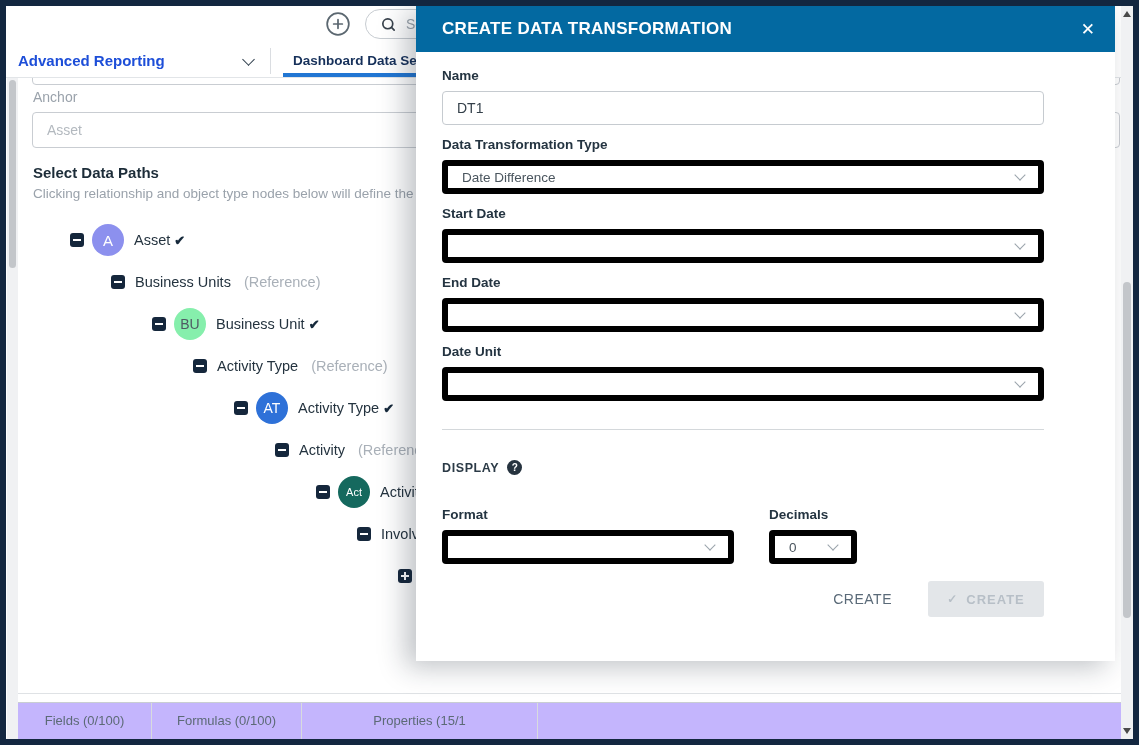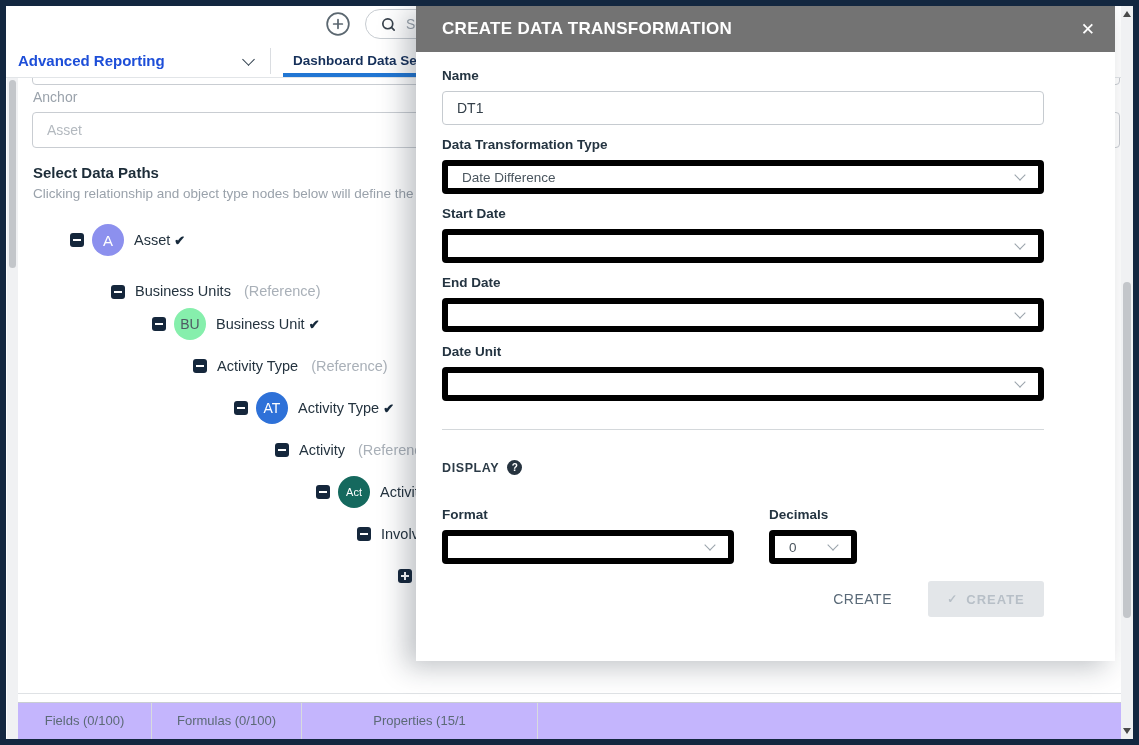--- a/index.html
+++ b/index.html
@@ -57,21 +57,21 @@
   .tree-suffix { margin-left:13px; font-size:14.5px; color:#a9b0b8; white-space:nowrap; }
   .tree-check { margin-left:4px; font-size:13px; font-weight:bold; color:#16293b; }
 
   
   .panel-bottom-line { position:absolute; left:12px; top:615px; width:1103px; height:1px; background:#dfe2e5; }
   .bottom-bar { position:absolute; left:12px; top:624px; width:1103px; height:37px; background:#c4b5fd; border-top:1px solid #c9ced2; display:flex; }
   .bottom-tab { height:100%; line-height:36px; text-align:center; font-size:13px; color:#5c6a76; border-right:1px solid #d8dbde; white-space:nowrap; overflow:hidden; cursor:pointer; }
 
   
   .modal { position:absolute; left:416px; top:6px; width:699px; height:655px; background:#fff; z-index:10; box-shadow:-10px 6px 26px rgba(25,35,50,.28); }
-  .modal-header { position:absolute; left:0; top:0; width:699px; height:46px; background:#737373; display:flex; align-items:center; }
+  .modal-header { position:absolute; left:0; top:0; width:699px; height:46px; background:#0369a1; display:flex; align-items:center; }
   .modal-title { margin-left:26px; color:#fff; font-size:17px; font-weight:bold; letter-spacing:.3px; }
   .modal-close { position:absolute; right:20px; top:0; height:46px; display:flex; align-items:center; color:#fff; font-size:17px; cursor:pointer; }
   .modal-body { position:absolute; left:0; top:46px; width:699px; bottom:0; padding:0 71px 0 26px; }
   .m-label { margin:12px 0 8px; font-size:13.5px; font-weight:bold; color:#243441; }
   .m-label.first { margin-top:16px; }
   .m-input { width:602px; height:34px; border:1px solid #c6cbd0; border-radius:4px; font-family:"Liberation Sans",sans-serif; font-size:14px; padding:0 14px; color:#333f49; }
   .m-select { width:602px; height:34px; border:6px solid #000000; border-radius:4px; display:flex; align-items:center; padding:0 14px; cursor:pointer; background:#fff; }
   .m-select .val { flex:1; font-size:13.5px; color:#4a555e; }
   .caret { width:8px; height:8px; border-right:1.6px solid #9aa3ab; border-bottom:1.6px solid #9aa3ab; transform:rotate(45deg); margin-top:-4px; }
   .m-divider { margin-top:28px; width:602px; height:1px; background:#d4d8db; }
@@ -170,21 +170,21 @@
     <div class="sdp-title">Select Data Paths</div>
     <div class="sdp-desc">Clicking relationship and object type nodes below will define the path</div>
 
     <div class="tree" id="tree">
         <div class="tree-row" style="top: 145px; left: 64px;">
           <span class="expander"></span>
           <span class="badge" style="background: rgb(140, 144, 238); color: rgb(255, 255, 255); font-size: 15px;">A</span>
           <span class="tree-label">Asset</span>
           <span class="tree-check">✔</span>
         </div>
-        <div class="tree-row" style="top: 187px; left: 105px; align-items: flex-end;">
+        <div class="tree-row" style="top: 187px; left: 105px;">
           <span class="expander"></span>
           <span class="tree-label">Business Units</span>
           <span class="tree-suffix">(Reference)</span>
         </div>
         <div class="tree-row" style="top: 229px; left: 146px;">
           <span class="expander"></span>
           <span class="badge" style="background: #86efac; color: rgb(80, 90, 100); font-size: 14px;">BU</span>
           <span class="tree-label">Business Unit</span>
           <span class="tree-check">✔</span>
         </div>

